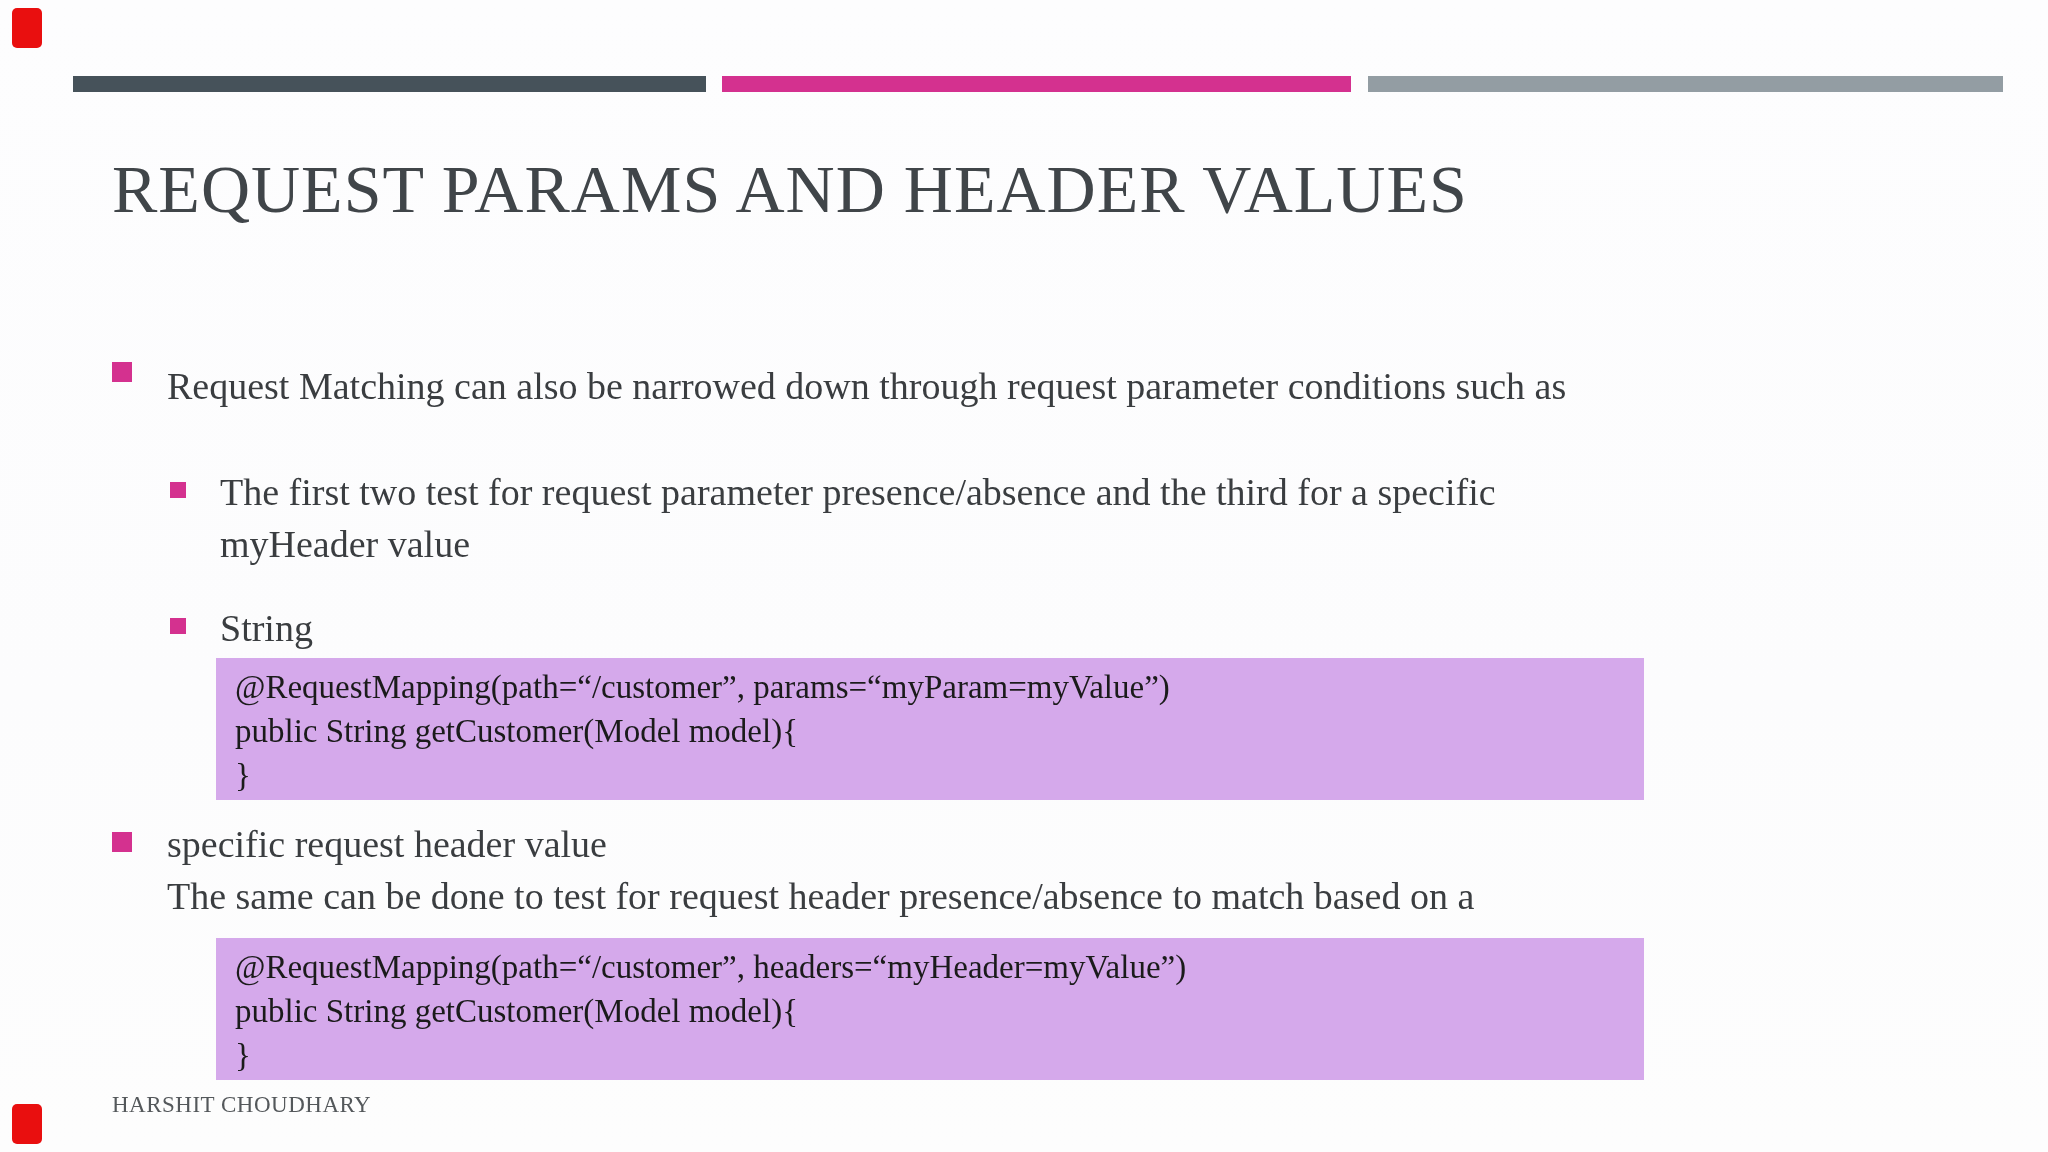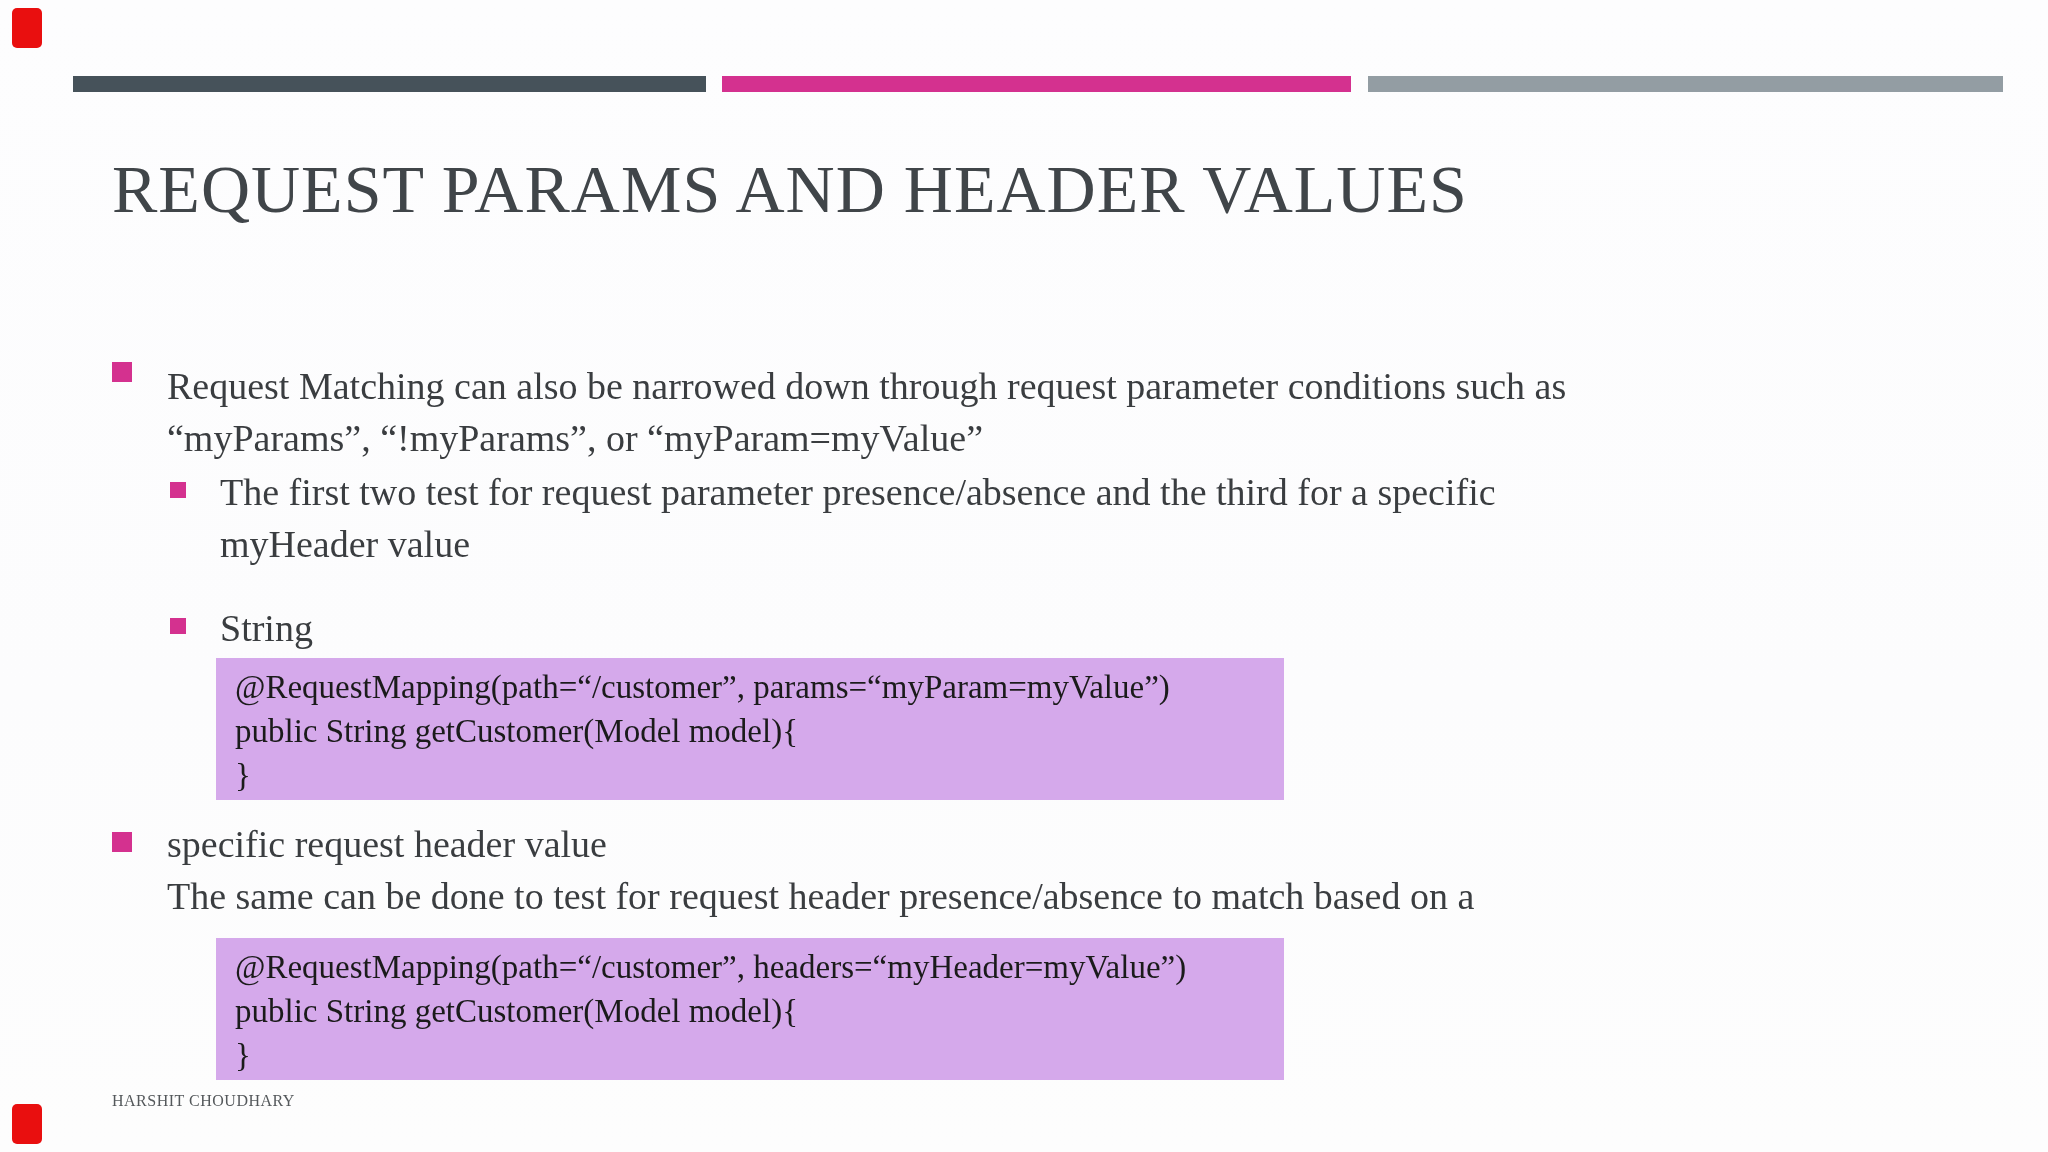--- a/index.html
+++ b/index.html
@@ -71,39 +71,39 @@
   .tblock .ln { white-space: nowrap; }
   .b1   { left: 167px; top: 360px; }
   .s1   { left: 220px; top: 466px; }
   .s2   { left: 220px; top: 602px; }
   .b2   { left: 167px; top: 818px; }
 
   
   .codebox {
     position: absolute;
     left: 216px;
-    width: 1068px;
+    width: 1428px;
     height: 142px;
     background: #d5a9eb;
     box-sizing: border-box;
     padding: 7px 0 0 19px;
     font-size: 33px;
     line-height: 44px;
     color: #1b1b1b;
   }
   .codebox .ln { white-space: nowrap; }
   .code1 { top: 658px; }
   .code2 { top: 938px; }
 
   
   .footer {
     position: absolute;
     left: 112px;
     top: 1092px;
-    font-size: 16px;
+    font-size: 23px;
     letter-spacing: 0.5px;
     color: #54585b;
     white-space: nowrap;
   }
 </style>
 </head>
 <body>
 
 <div class="stage">
 
@@ -112,21 +112,20 @@
 
   <div class="bar bar-slate"></div>
   <div class="bar bar-magenta"></div>
   <div class="bar bar-gray"></div>
 
   <h1 class="title">REQUEST PARAMS AND HEADER VALUES</h1>
 
   <span class="sq sq-l1 sq-b1"></span>
   <div class="tblock b1">
     <div class="ln">Request Matching can also be narrowed down through request parameter conditions such as</div>
-    <div class="ln">“myParams”, “!myParams”, or “myParam=myValue”</div>
   </div>
 
   <span class="sq sq-l2 sq-s1"></span>
   <div class="tblock s1">
     <div class="ln">The first two test for request parameter presence/absence and the third for a specific</div>
     <div class="ln">myHeader value</div>
   </div>
 
   <span class="sq sq-l2 sq-s2"></span>
   <div class="tblock s2">

